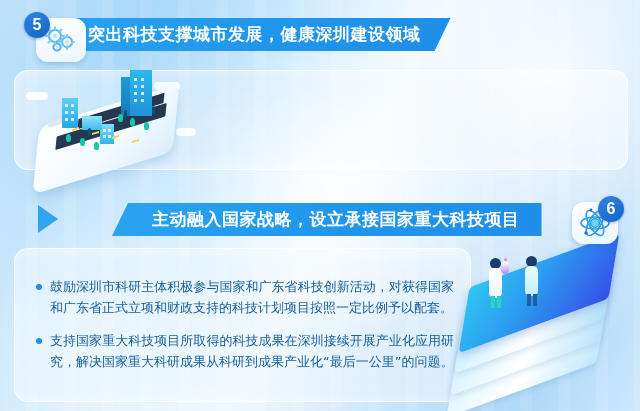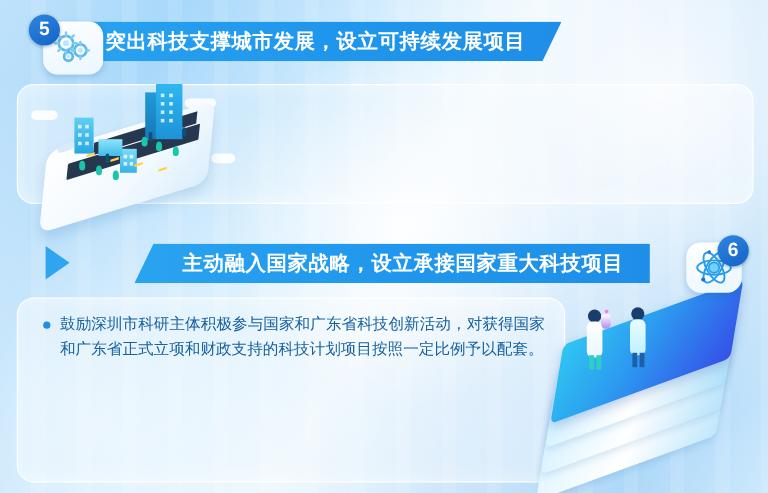--- a/index.html
+++ b/index.html
@@ -70,21 +70,21 @@
     position:absolute;border-radius:14px;
     border:1px solid rgba(255,255,255,.95);
     background:linear-gradient(120deg,rgba(255,255,255,.42) 0%,rgba(255,255,255,.16) 45%,rgba(255,255,255,.40) 100%);
     box-shadow:inset 0 0 18px rgba(255,255,255,.45);
   }
   .card5{left:14px;top:70px;width:612px;height:98px;}
   .card6{left:14px;top:248px;width:455px;height:152px;}
 
   .bullets{position:absolute;}
   .b5{left:208px;top:84px;width:408px;}
-  .b6{left:36px;top:260px;width:418px;}
+  .b6{left:36px;top:276px;width:418px;}
 
   .bullet{display:flex;margin-bottom:12px;}
   .dot{
     flex:0 0 auto;width:6px;height:6px;border-radius:50%;
     background:#1f8ee8;margin-top:8px;margin-right:8px;
   }
   .btext{
     font-size:13px;line-height:21px;color:#16609e;
     font-family:"DejaVu Sans","Liberation Sans",sans-serif;
     text-align:justify;
@@ -151,21 +151,21 @@
 </style>
 </head>
 <body>
 
 <div class="stage">
   <div class="streaks"></div>
 
   <div class="card card5"></div>
 
   <div class="titlebar tb5">
-    <span>突出科技支撑城市发展，设立可持续发展项目</span>
+    <span>突出科技支撑城市发展，健康深圳建设领域</span>
   </div>
 
   <div class="sec5-head">
     <div class="badge-tile">
       <svg width="34" height="30" viewBox="0 0 34 30" aria-hidden="true">
         <g fill="none" stroke="#59b7ea" stroke-width="2.2">
           <circle cx="11" cy="11" r="6"></circle>
           <circle cx="23" cy="17" r="5"></circle>
           <circle cx="13" cy="22" r="3.6"></circle>
         </g>
@@ -256,20 +256,24 @@
     <div class="num-bubble n6">6</div>
   </div>
 
   <div class="card card6"></div>
 
   <div class="bullets b6">
     <div class="bullet">
       <div class="dot"></div>
       <div class="btext">鼓励深圳市科研主体积极参与国家和广东省科技创新活动，对获得国家和广东省正式立项和财政支持的科技计划项目按照一定比例予以配套。</div>
     </div>
+    <div class="bullet">
+      <div class="dot"></div>
+      <div class="btext">支持国家重大科技项目所取得的科技成果在深圳接续开展产业化应用研究，解决国家重大科研成果从科研到成果产业化“最后一公里”的问题。</div>
+    </div>
   </div>
 
   <div class="books">
     <div class="bookL bk1"></div>
     <div class="bookL bk2"></div>
     <div class="bookL bk3"></div>
     <div class="bookL bkTop"></div>
     <div class="sci" style="left:44px;top:8px;">
       <div class="sci-head" style="left:2px;top:0px;"></div>
       <div class="sci-body" style="left:1px;top:10px;"></div>

